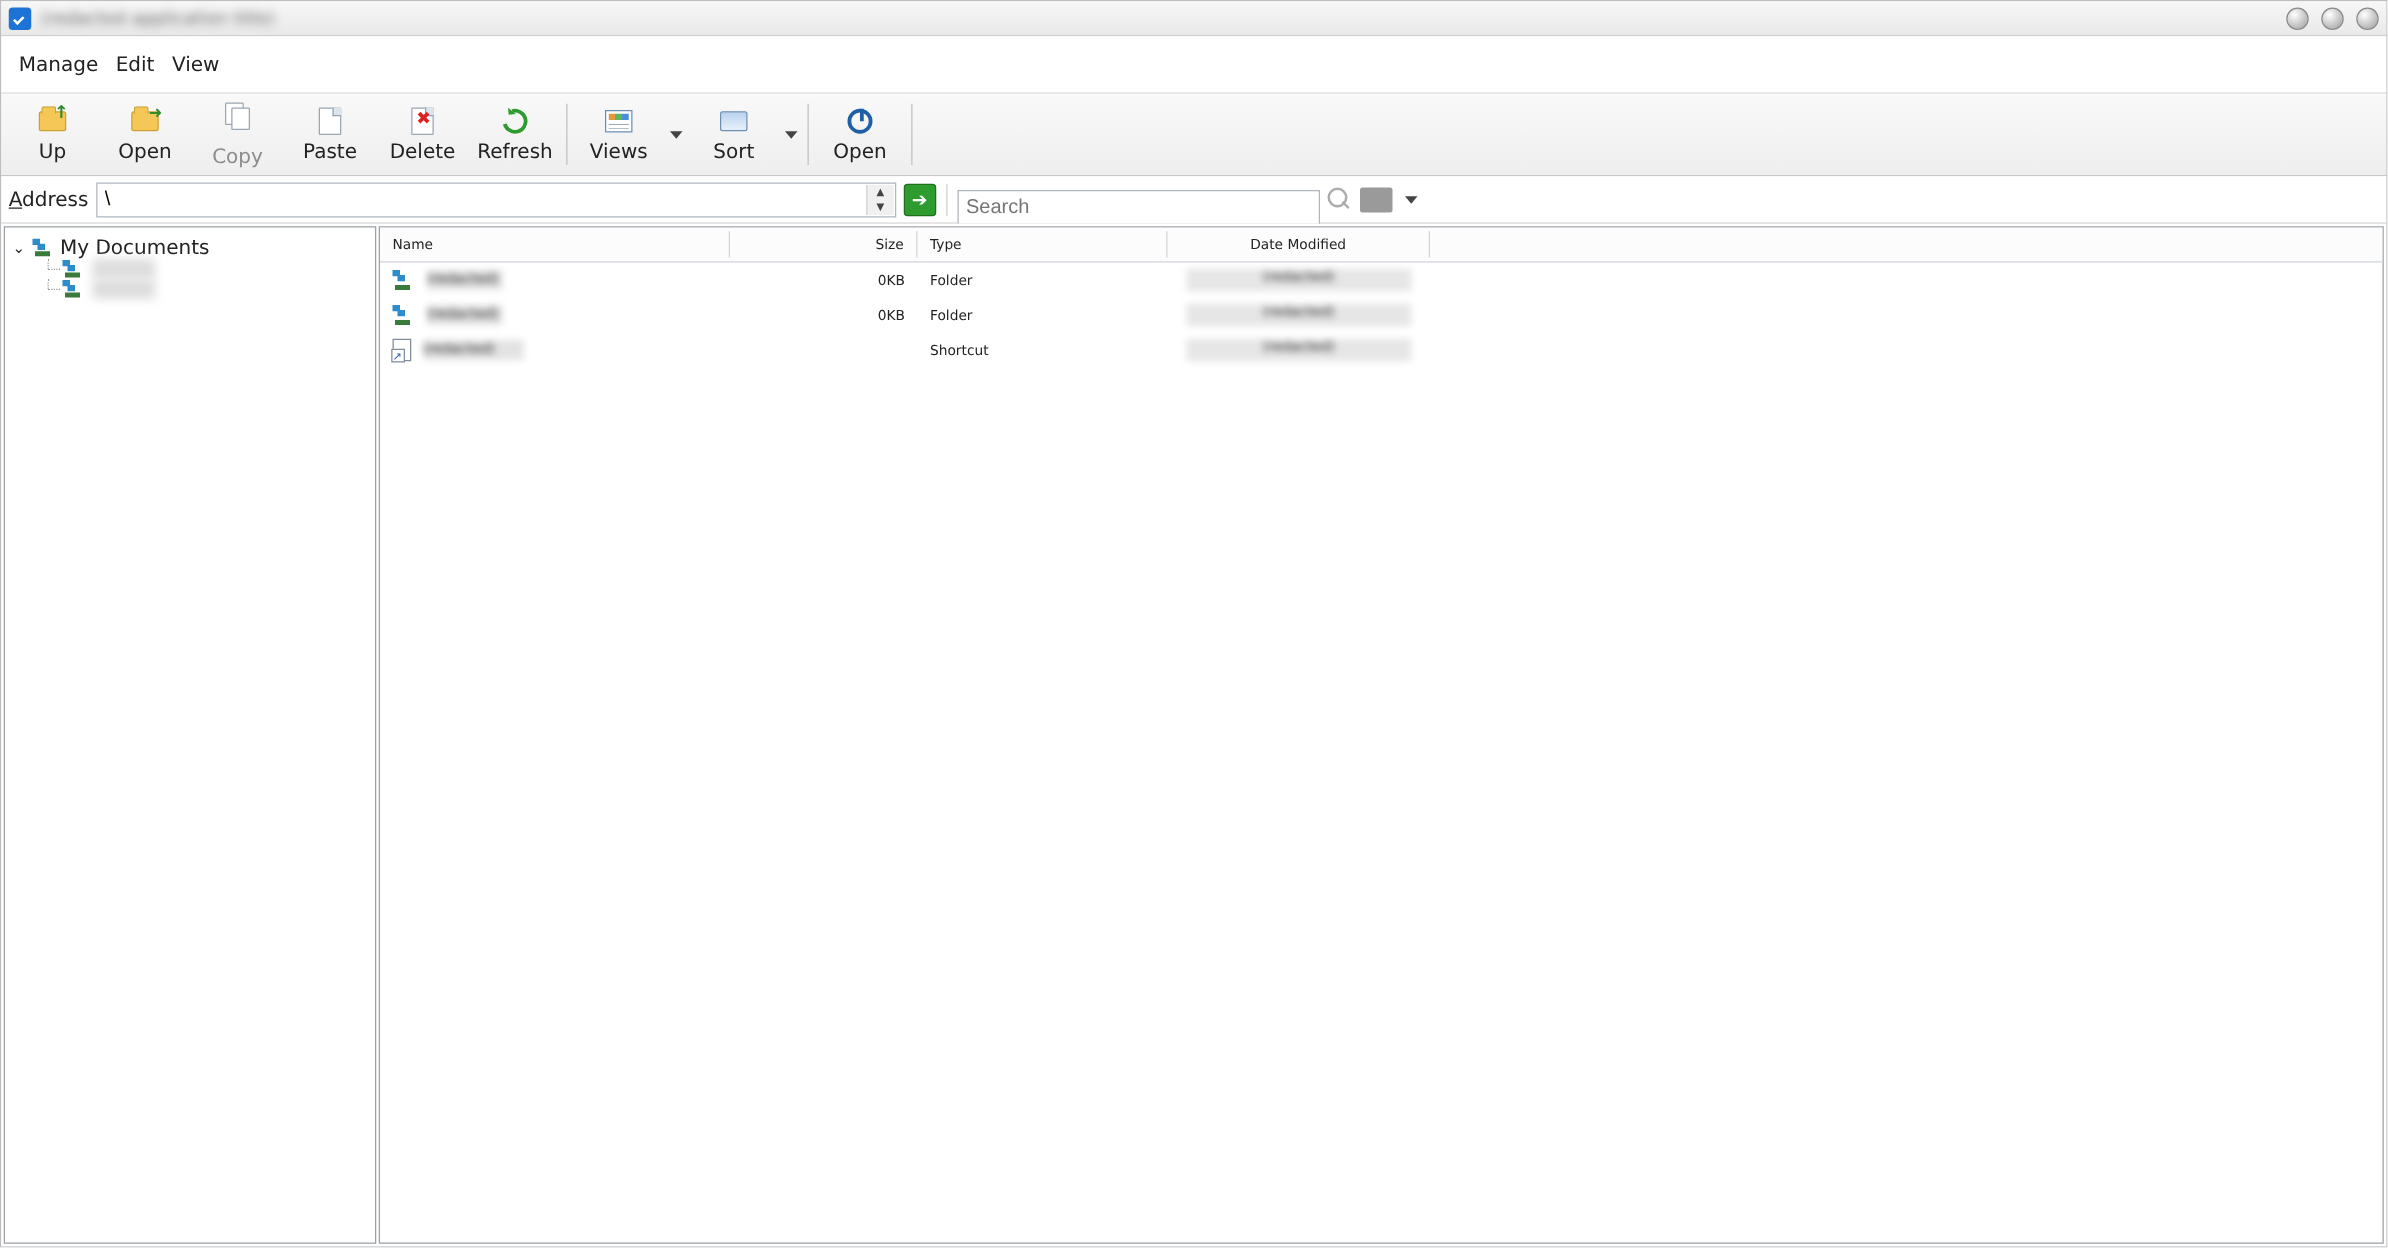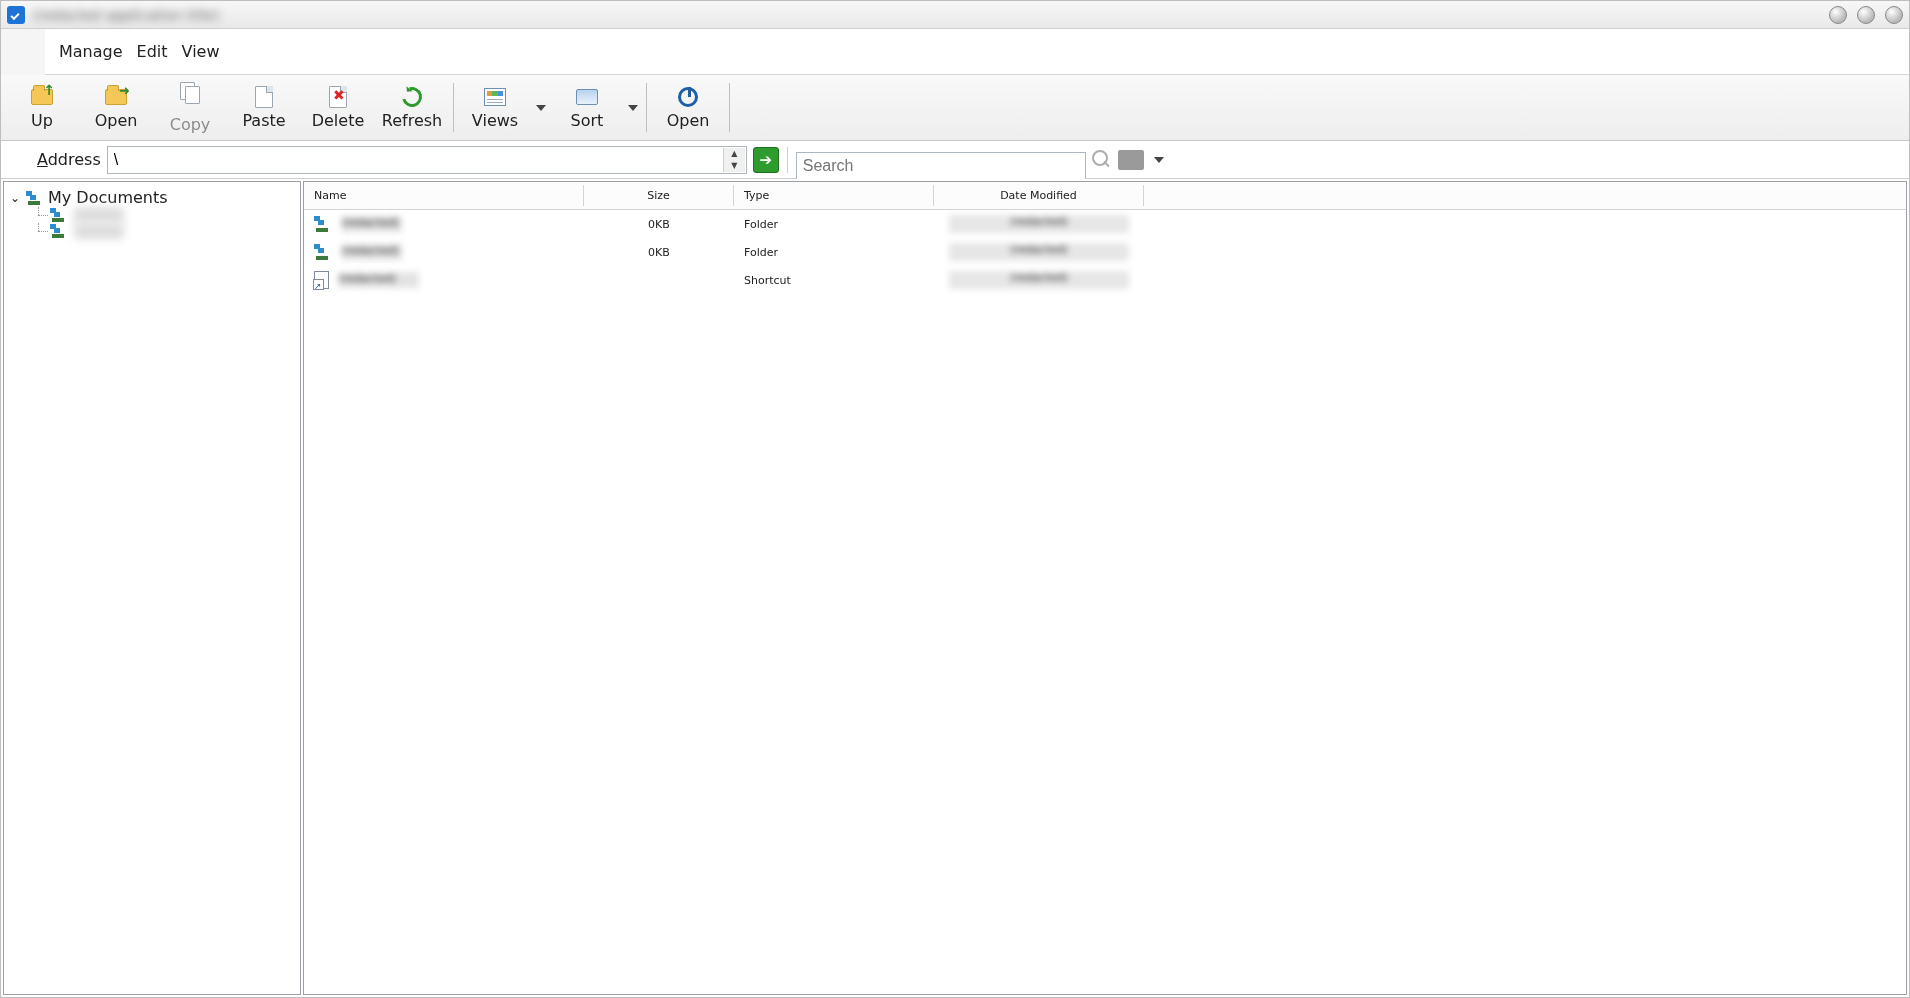--- a/index.html
+++ b/index.html
@@ -53,21 +53,20 @@
     border:1px solid #8a8a8a;
   }
   
   .menubar{
     height:46px;
     background:#fff;
     border-bottom:1px solid #d6d6d6;
     display:flex; align-items:center;
     padding:14px 14px; gap:14px;
     font-size:16px;
-    margin-left:44px;
   }
   .menubar span{ cursor:default; }
   
   .toolbar{
     height:66px;
     background:linear-gradient(#f9f9f9,#eeeeee);
     border-bottom:1px solid #c7c7c7;
     display:flex; align-items:stretch;
     padding:2px 4px;
   }
@@ -103,21 +102,21 @@
   .ic-views::before{content:"";position:absolute;left:2px;top:2px;right:2px;height:5px;background:linear-gradient(90deg,#e39a3c 33%, #5cb85c 33%,#5cb85c 66%, #4a90d9 66%);}
   .ic-views::after{content:"";position:absolute;left:2px;bottom:2px;right:2px;top:9px;background:repeating-linear-gradient(0deg,#9ab 0,#9ab 1px,transparent 1px,transparent 3px);}
   .ic-sort{width:22px;height:16px;border:1px solid #6b8fb5;background:linear-gradient(#b9d2ef,#e9f1fb);border-radius:2px;}
   .ic-exit{width:20px;height:20px;border:3px solid #1e5fa6;border-radius:50%;position:relative;}
   .ic-exit::after{content:"";position:absolute;left:7px;top:-3px;width:3px;height:10px;background:#1e5fa6;}
   
   .addrbar{
     height:38px; background:#fff; border-bottom:1px solid #cfcfcf;
     display:flex; align-items:center; padding:3px 6px; gap:6px;
   }
-  .addrbar .lbl{ font-size:16px; text-decoration: underline; text-decoration-color: transparent; margin-left: 30px;}
+  .addrbar .lbl{ font-size:16px; text-decoration: underline; text-decoration-color: transparent;}
   .addrbar .lbl::first-letter{ text-decoration: underline; }
   .addr-input{
     flex:1; height:28px; border:1px solid #aeb6bf; padding:2px 28px 2px 6px;
     font-size:16px; background:#fff; position:relative;
   }
   .addr-wrap{ position:relative; flex:0 0 640px; display:flex; }
   .addr-wrap input{ width:100%; }
   .addr-stepper{
     position:absolute; right:2px; top:2px; bottom:2px; width:22px;
     background:#f0f0f0;border-left:1px solid #cfcfcf;
@@ -162,21 +161,21 @@
     font-size:11px;
   }
   .list-head{
     display:flex; border-bottom:1px solid #d0d4d9; background:#fcfcfc;
     height:28px; align-items:center;
   }
   .list-head div{
     padding:4px 10px; border-right:1px solid #d0d4d9; white-space:nowrap;
   }
   .c-name{flex:0 0 280px;}
-  .c-size{flex:0 0 150px;text-align:center;}
+  .c-size{flex:0 0 150px;text-align:right;}
   .c-type{flex:0 0 200px;}
   .c-date{flex:0 0 210px;text-align:center;}
   .list-row{ display:flex; height:28px; align-items:center;}
   .list-row div{ padding:2px 10px; white-space:nowrap;}
   .row-ic{width:18px;height:16px;display:inline-block;vertical-align:middle;margin-right:6px;position:relative;}
   .row-ic.folder .a{position:absolute;width:6px;height:5px;background:#2d8ccb;left:0;top:0;}
   .row-ic.folder .b{position:absolute;width:6px;height:5px;background:#2d8ccb;left:4px;top:4px;}
   .row-ic.folder .c{position:absolute;width:12px;height:4px;background:#3a7a3a;left:2px;bottom:0;}
   .row-ic.shortcut{border:1px solid #7f8c9b;background:#fff;width:15px;height:18px;}
   .row-ic.shortcut::after{content:"";position:absolute;left:-2px;bottom:-2px;width:9px;height:9px;background:#fff;border:1px solid #7f8c9b;}

